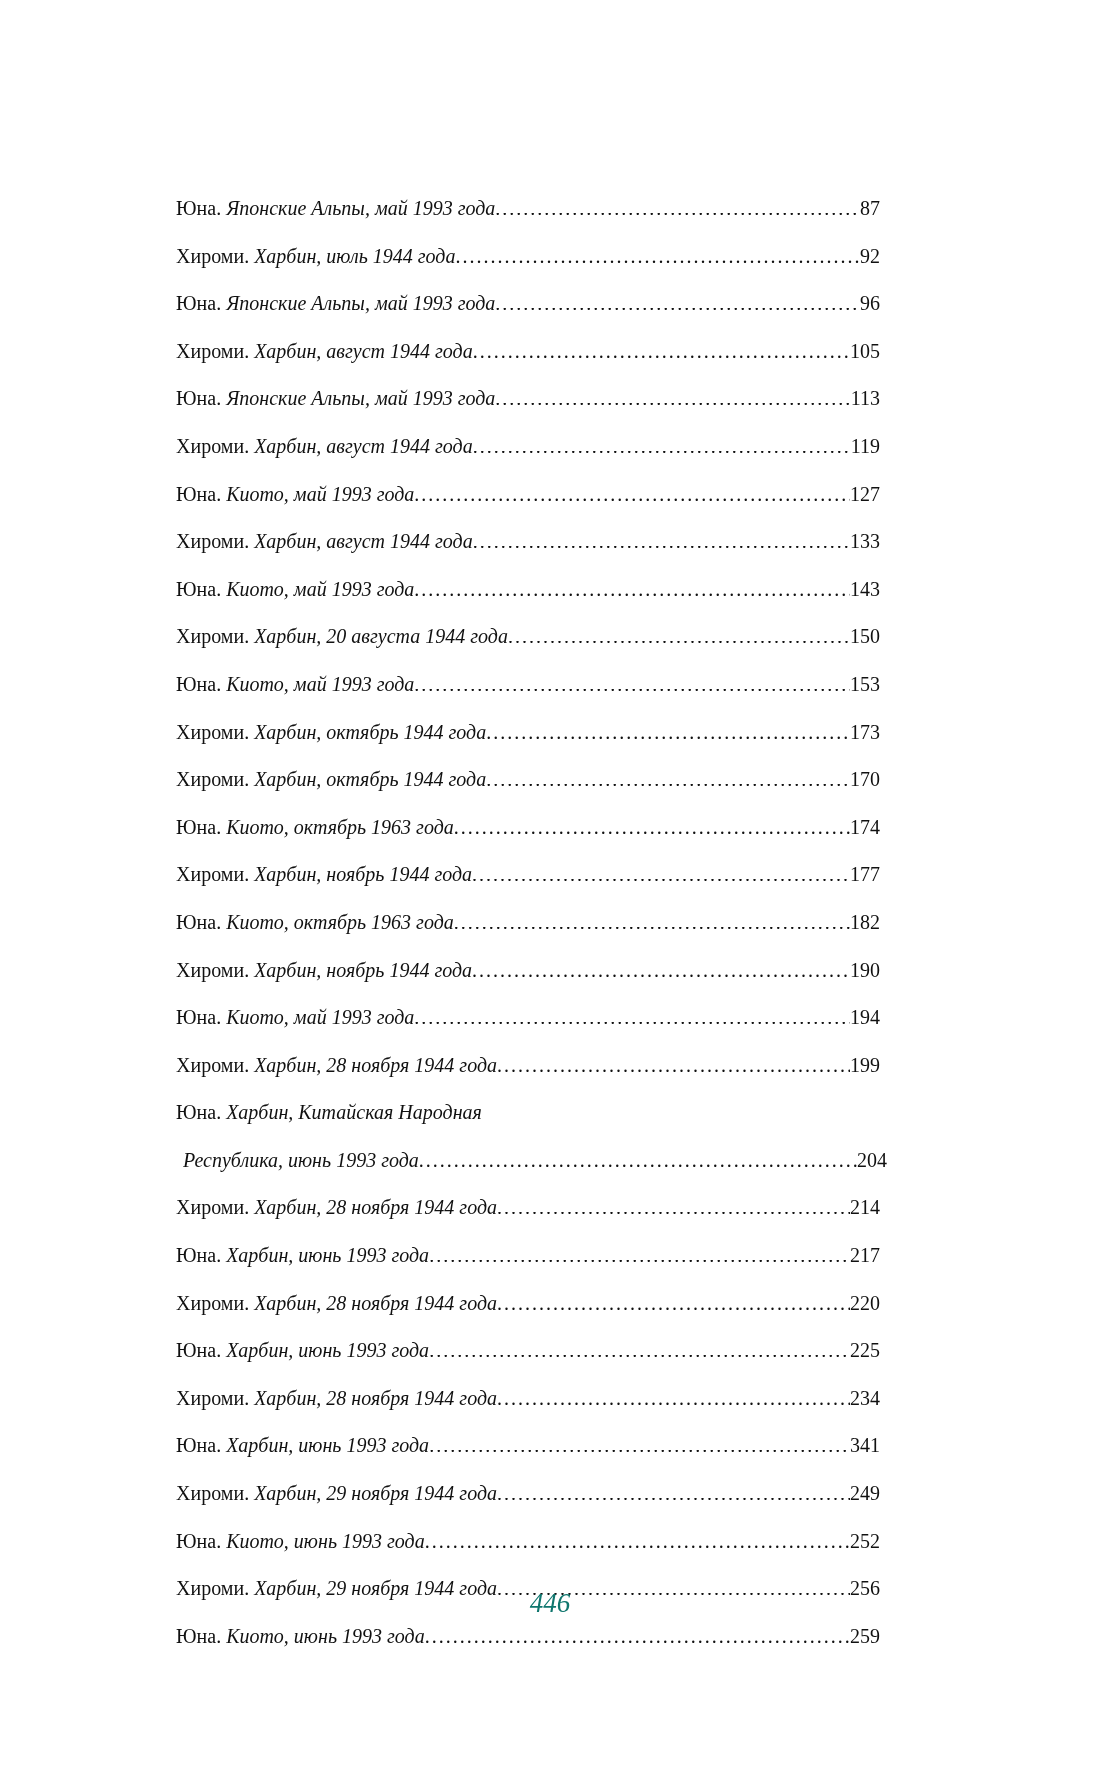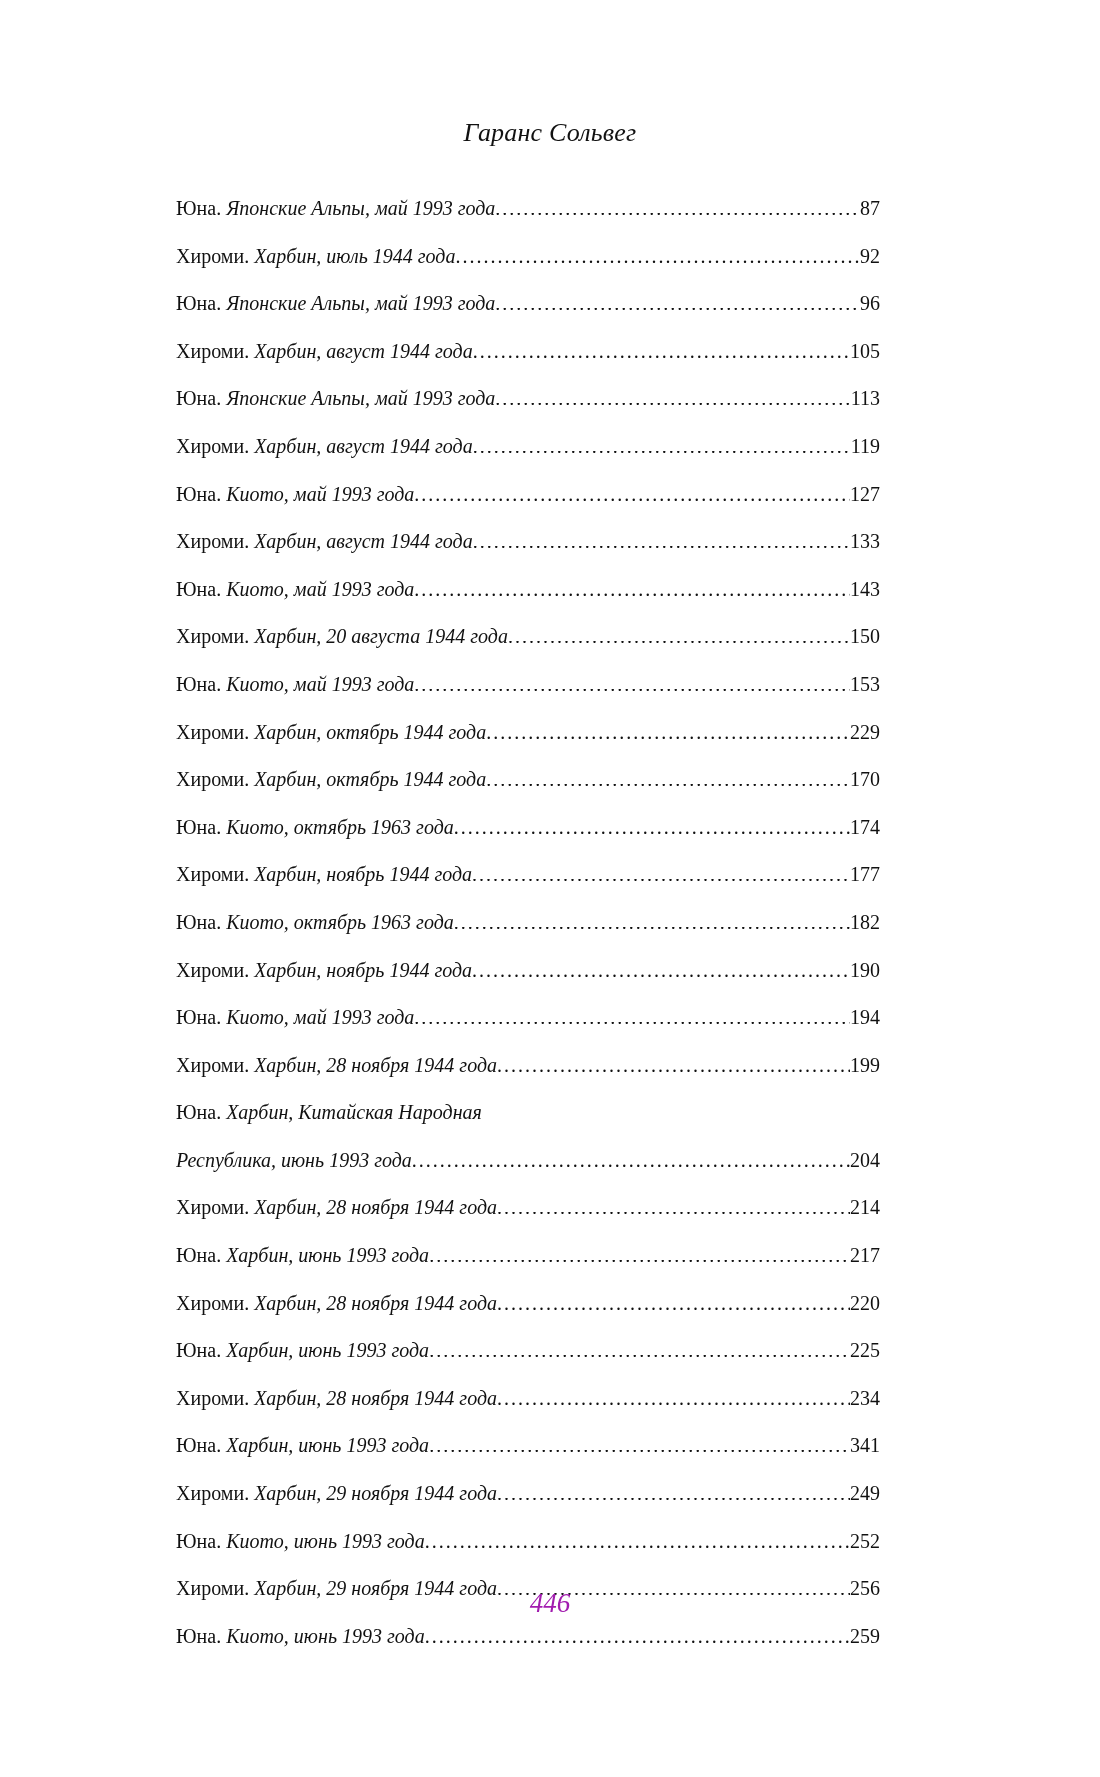--- a/index.html
+++ b/index.html
@@ -104,40 +104,40 @@
     font-style: italic;
   }
   .toc-entry.wrapped .line-one .speaker {
     font-style: normal;
   }
   .toc-entry.wrapped .line-two {
     display: flex;
     align-items: flex-end;
     width: 100%;
     white-space: nowrap;
+    margin-left: 7px;
   }
 
   
   .folio {
     position: absolute;
     top: 1588px;
     left: 0;
     width: 1100px;
     text-align: center;
     font-style: italic;
     font-size: 27px;
-    color: #a21caf;
+    color: #0f766e;
   }
 </style>
 </head>
 <body>
 
 <div class="page">
 
-  <div class="running-head">Гаранс Сольвег</div>
 
   <div class="toc">
       <div class="toc-entry">
         <span class="entry-text"><span class="speaker">Юна.</span><span class="place"> Японские Альпы, май 1993 года</span></span>
         <span class="leader"></span>
         <span class="page-num">87</span>
       </div>
       <div class="toc-entry">
         <span class="entry-text"><span class="speaker">Хироми.</span><span class="place"> Харбин, июль 1944 года</span></span>
         <span class="leader"></span>
@@ -184,21 +184,21 @@
         <span class="page-num">150</span>
       </div>
       <div class="toc-entry">
         <span class="entry-text"><span class="speaker">Юна.</span><span class="place"> Киото, май 1993 года</span></span>
         <span class="leader"></span>
         <span class="page-num">153</span>
       </div>
       <div class="toc-entry">
         <span class="entry-text"><span class="speaker">Хироми.</span><span class="place"> Харбин, октябрь 1944 года</span></span>
         <span class="leader"></span>
-        <span class="page-num">229</span>
+        <span class="page-num">173</span>
       </div>
       <div class="toc-entry">
         <span class="entry-text"><span class="speaker">Хироми.</span><span class="place"> Харбин, октябрь 1944 года</span></span>
         <span class="leader"></span>
         <span class="page-num">170</span>
       </div>
       <div class="toc-entry">
         <span class="entry-text"><span class="speaker">Юна.</span><span class="place"> Киото, октябрь 1963 года</span></span>
         <span class="leader"></span>
         <span class="page-num">174</span>

